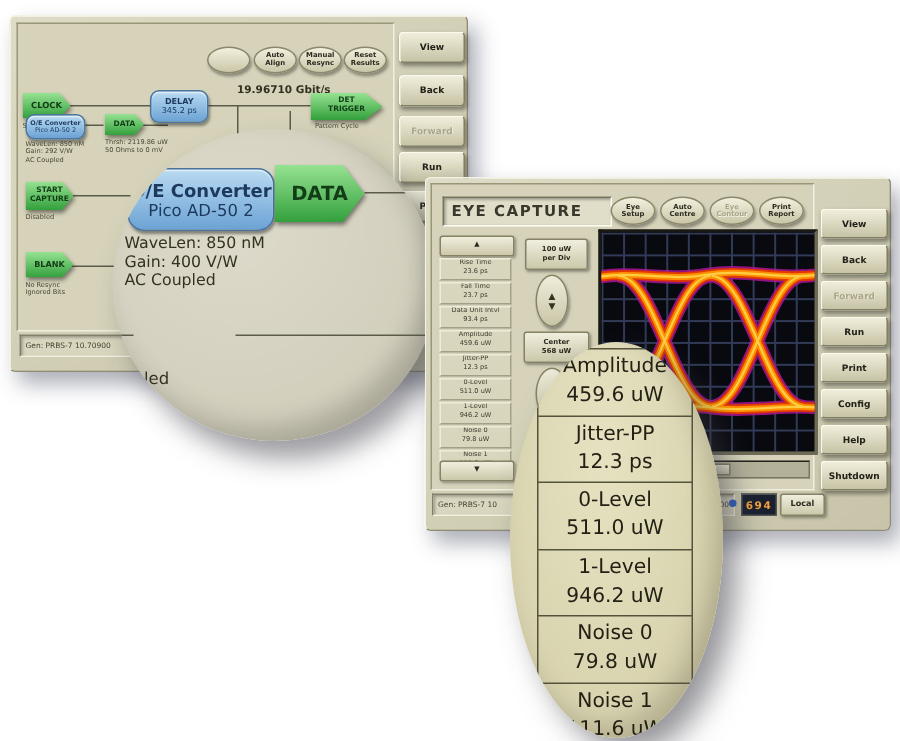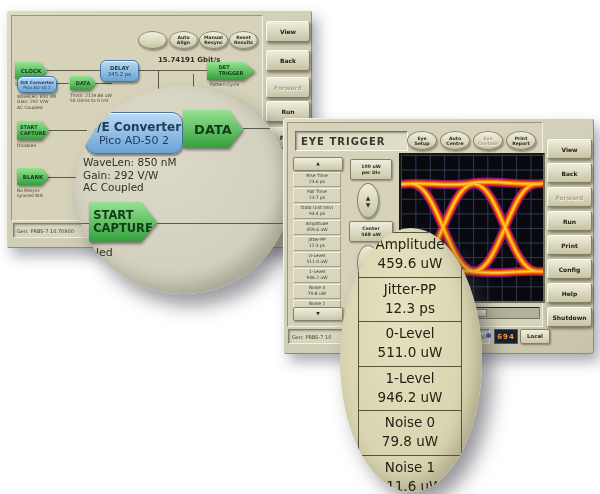--- a/index.html
+++ b/index.html
@@ -29,21 +29,21 @@
   .disabled{color:#a9a58a !important;text-shadow:0.5px 0.5px 0 #f5f3e2;}
   .statusbar{position:absolute;background:#d9d6bf;border:1px solid #82806a;
        border-bottom-color:#f2f0de;border-right-color:#f2f0de;
        box-shadow:inset 1px 1px 2px rgba(0,0,0,.3);
        font-size:5px;color:#45432f;display:flex;align-items:center;padding-left:3px;overflow:hidden;white-space:nowrap;}
 
   
   .garrow{position:absolute;background:linear-gradient(180deg,#96e292,#33a03c);
        clip-path:polygon(0 0,76% 0,100% 50%,76% 100%,0 100%);
        display:flex;flex-direction:column;align-items:center;justify-content:center;
-       font-weight:bold;color:#123d16;}
+       font-weight:bold;color:#123d16;text-align:center;}
   .gwrap{position:absolute;filter:drop-shadow(1px 2px 1.5px rgba(0,0,0,.45));}
   .gwrap .garrow{position:relative;width:100%;height:100%;}
   .bblock{position:absolute;background:linear-gradient(180deg,#b9daf2,#6ca3d4);
        border:1px solid #49759f;border-radius:6px;
        box-shadow:1px 2px 2px rgba(0,0,0,.4), inset 0 1px 1px rgba(255,255,255,.7);
        display:flex;flex-direction:column;align-items:center;justify-content:center;
        color:#1d3a5e;text-align:center;}
   .subtxt{position:absolute;font-size:4.4px;line-height:5.4px;color:#4a4836;}
   .hline,.vline{position:absolute;background:#5c5a48;}
   .hline{height:1px;} .vline{width:1px;}
@@ -87,21 +87,21 @@
 
 
     <div class="ovalbtn disabled pre" style="left:126px;top:15px;width:27px;height:16px;"></div>
     <div class="ovalbtn pre" style="left:157px;top:15px;width:27px;height:16px;">Auto
 Align</div>
     <div class="ovalbtn pre" style="left:187px;top:15px;width:27px;height:16px;">Manual
 Resync</div>
     <div class="ovalbtn pre" style="left:217px;top:15px;width:27px;height:16px;">Reset
 Results</div>
 
-    <div style="position:absolute;left:146px;top:40px;font-size:7px;font-weight:bold;color:#33311f;">15.74191 Gbit/s</div>
+    <div style="position:absolute;left:146px;top:40px;font-size:7px;font-weight:bold;color:#33311f;">19.96710 Gbit/s</div>
 
     <div class="hline" style="left:33px;top:54px;width:55px;"></div>
     <div class="hline" style="left:125px;top:54px;width:70px;"></div>
     <div class="vline" style="left:146px;top:54px;height:20px;"></div>
     <div class="vline" style="left:181px;top:58px;height:16px;"></div>
     <div class="hline" style="left:43px;top:67px;width:14px;"></div>
     <div class="hline" style="left:80px;top:67px;width:20px;"></div>
     <div class="hline" style="left:35px;top:114px;width:40px;"></div>
     <div class="hline" style="left:35px;top:161px;width:40px;"></div>
 
@@ -174,34 +174,30 @@
     <span style="font-size:11px;">Pico AD-50 2</span>
   </div>
 
   <div class="gwrap" style="left:108px;top:24px;width:60px;height:38px;">
     <div class="garrow" style="font-size:13px;">
         <span>DATA</span>
       </div>
   </div>
 
   <div class="pre" style="position:absolute;left:8px;top:70px;font-size:10.5px;line-height:12.5px;color:#33311f;">WaveLen: 850 nM
-Gain: 292 V/W
+Gain: 400 V/W
 AC Coupled</div>
 
-  <div class="gwrap" style="left:14px;top:116px;width:68px;height:40px;">
-    <div class="garrow pre" style="font-size:11.5px;line-height:13px;"><span class="pre">START
-CAPTURE</span></div>
-  </div>
   <div style="position:absolute;left:-10px;top:160px;font-size:11px;color:#33311f;">Disabled</div>
 </div>
 
 <div class="win" style="left:283px;top:118px;width:309px;height:234px;">
   <div class="inner" style="left:3px;top:3px;width:254px;height:203px;">
 
-    <div class="titlebox" style="left:7px;top:8px;width:106px;height:18px;font-size:10px;">EYE TRIGGER</div>
+    <div class="titlebox" style="left:7px;top:8px;width:106px;height:18px;font-size:10px;">EYE CAPTURE</div>
 
     <div class="ovalbtn pre" style="left:119px;top:8px;width:28px;height:17px;">Eye
 Setup</div>
     <div class="ovalbtn pre" style="left:152px;top:8px;width:28px;height:17px;">Auto
 Centre</div>
     <div class="ovalbtn disabled pre" style="left:185px;top:8px;width:28px;height:17px;">Eye
 Contour</div>
     <div class="ovalbtn pre" style="left:218px;top:8px;width:28px;height:17px;">Print
 Report</div>
 

